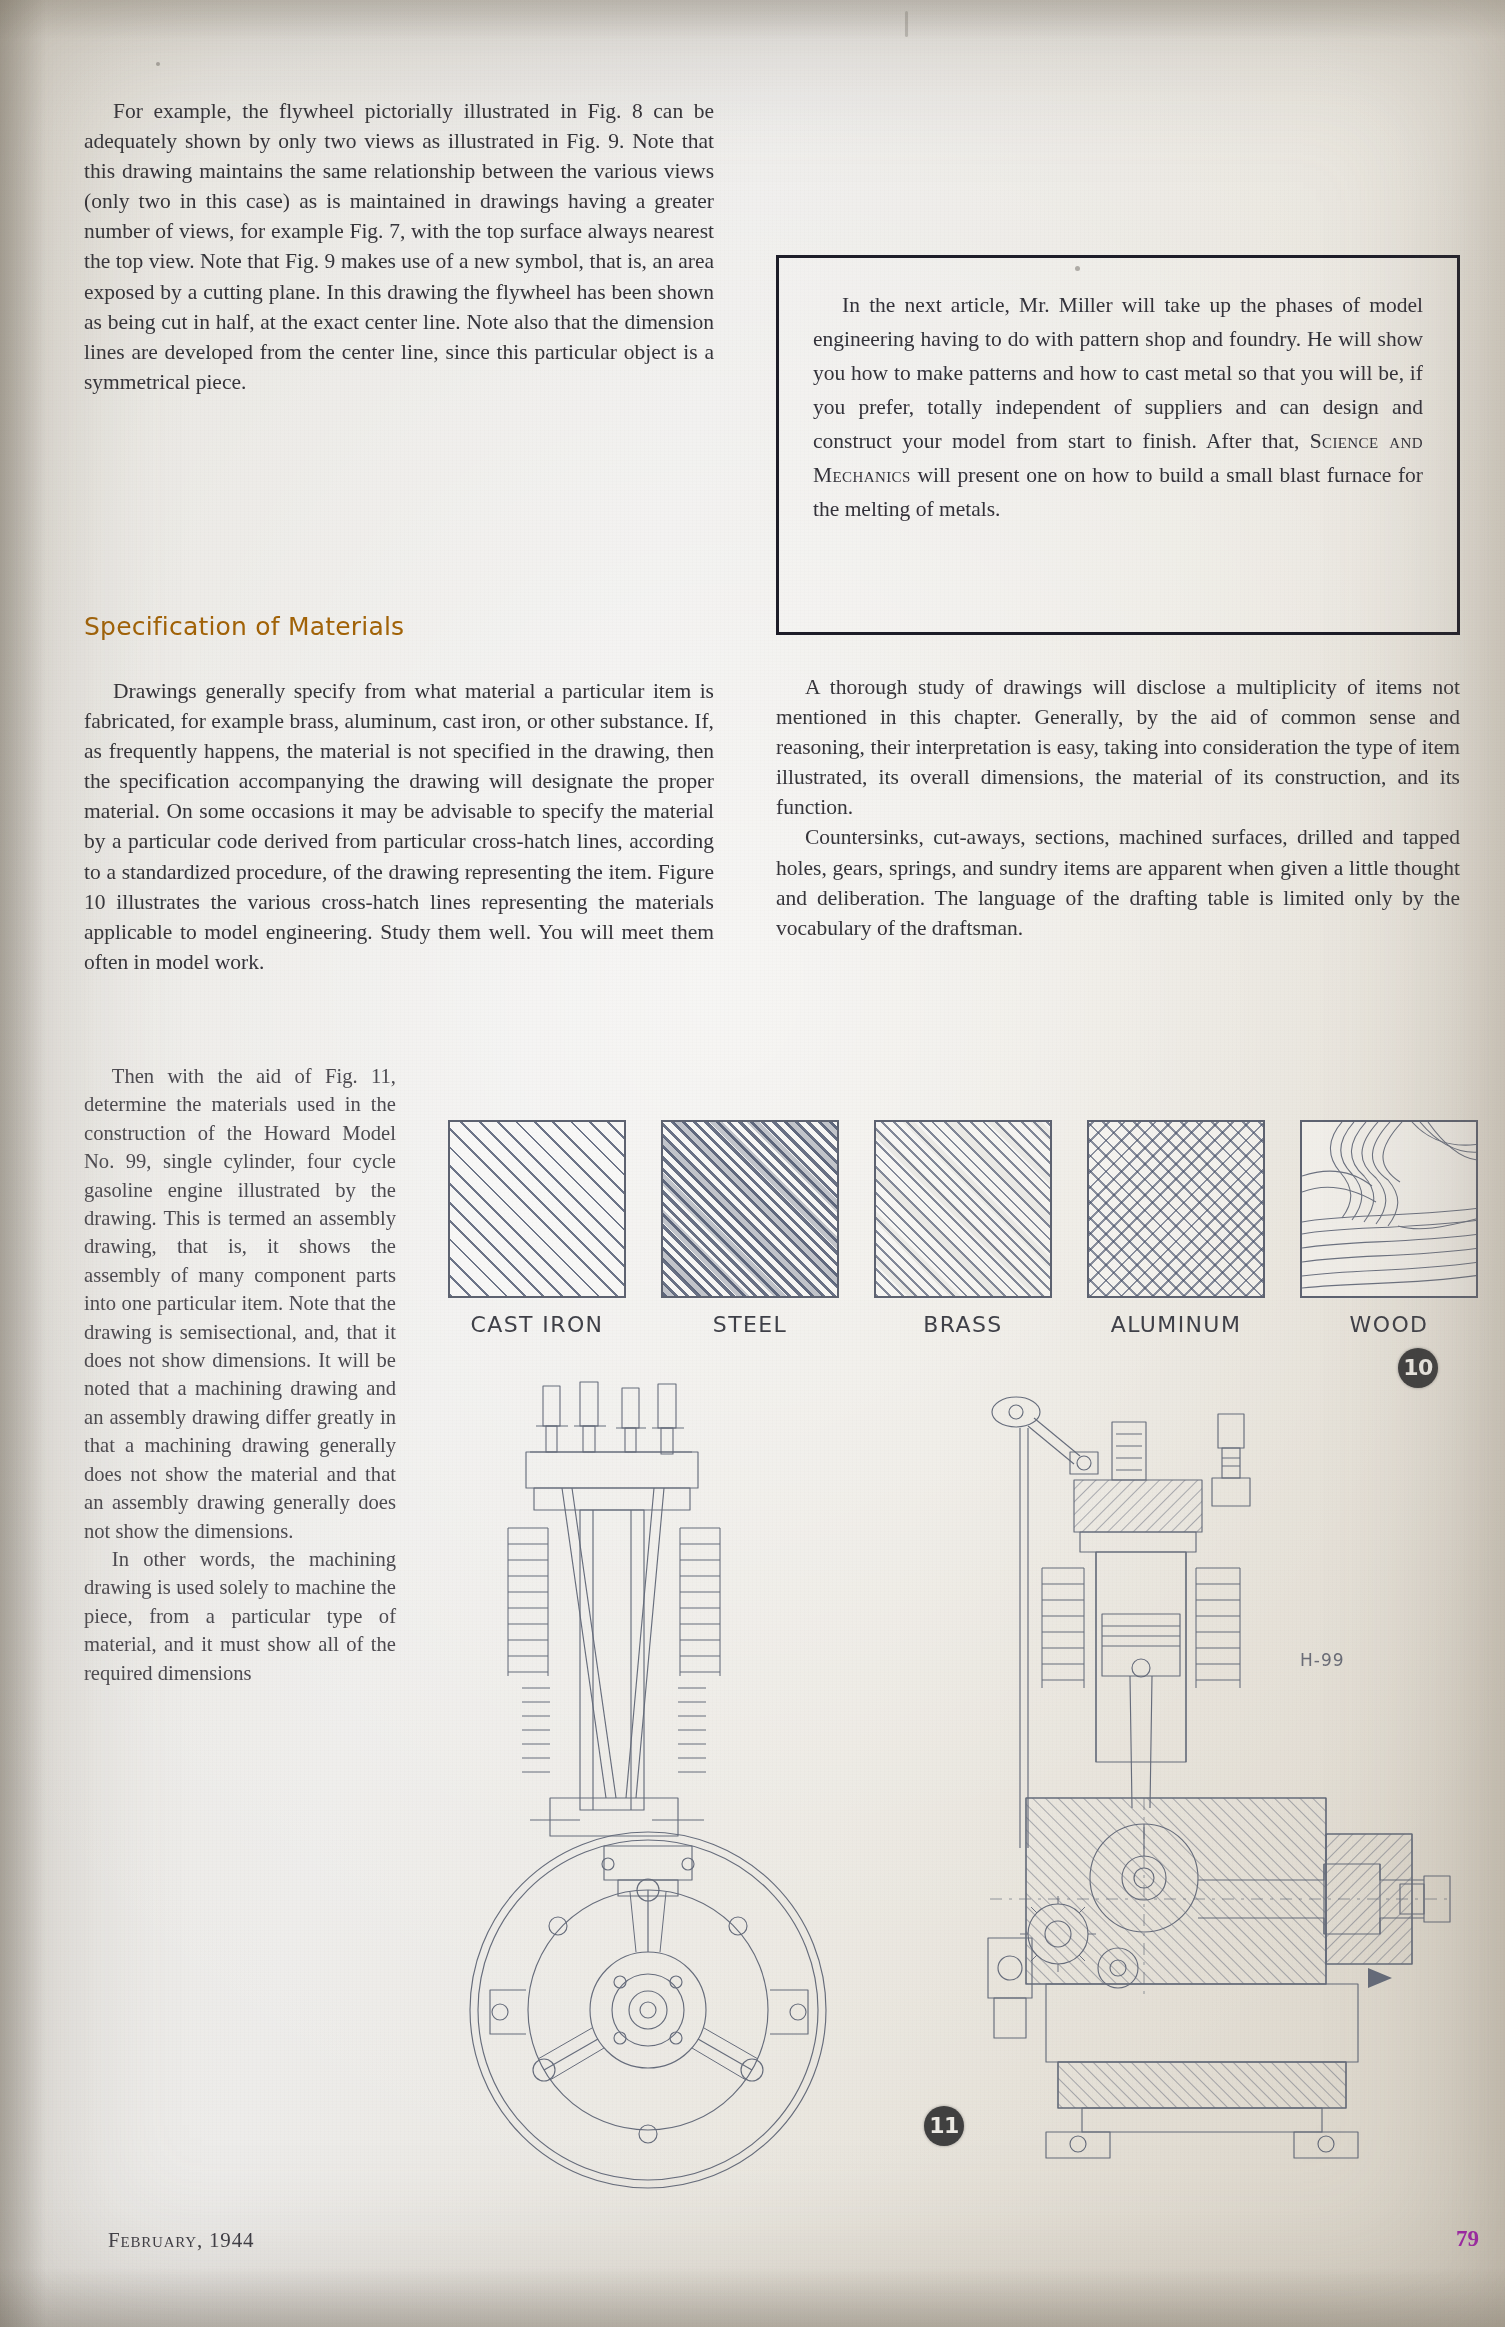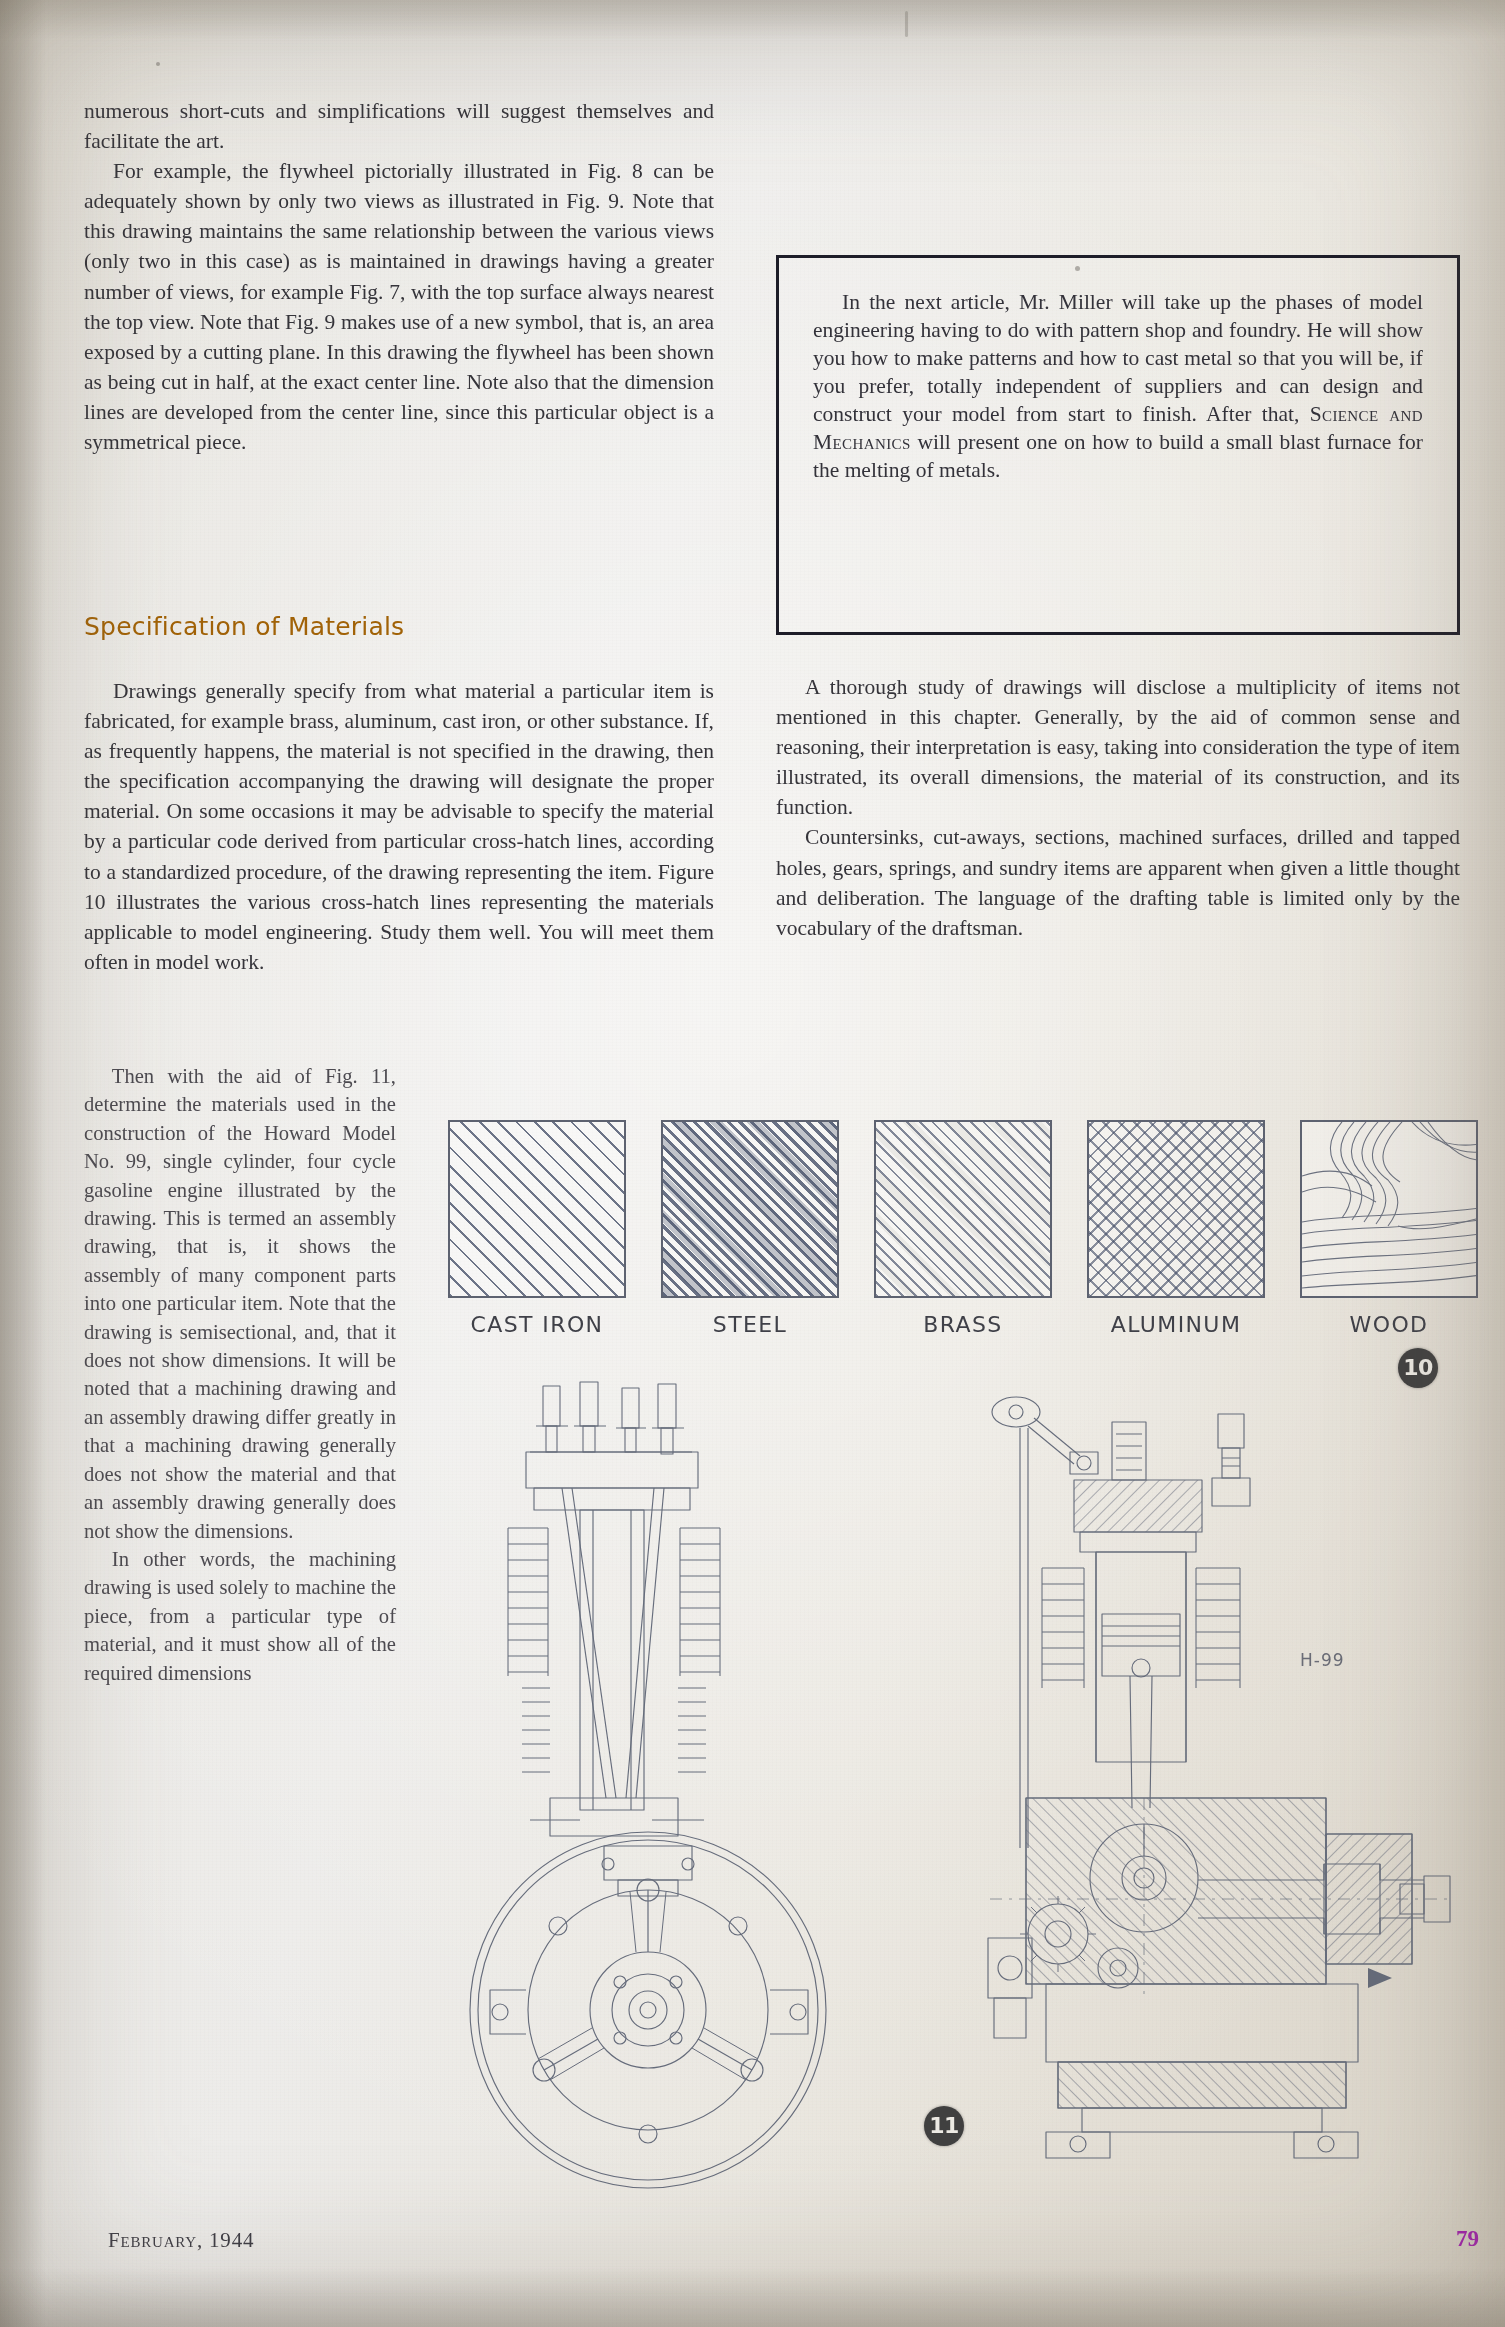--- a/index.html
+++ b/index.html
@@ -105,21 +105,21 @@
     position: absolute;
     left: 776px; top: 255px;
     width: 684px; height: 380px;
     border: 3px solid #1d1d28;
     box-sizing: border-box;
     background: rgba(255,255,255,.10);
   }
   .callout-inner {
     padding: 30px 34px 0 34px;
     font-size: 21.5px;
-    line-height: 28px;
+    line-height: 34px;
     text-align: justify;
     color: #33323a;
   }
   .callout-inner p { margin: 0; text-indent: 1.35em; }
   .smallcaps {
     font-variant: small-caps;
     letter-spacing: .4px;
   }
 
   
@@ -244,21 +244,20 @@
 </head>
 <body>
 
 <div class="page">
   <div class="paper-tone"></div>
   <div class="paper-grain"></div>
 
   <div class="content">
 
     <div class="col" id="col-left-top">
-      <p class="noind">numerous short-cuts and simplifications will suggest themselves and facilitate the art.</p>
       <p>For example, the flywheel pictorially illustrated in Fig. 8 can be adequately shown by only two views as illustrated in Fig. 9. Note that this drawing maintains the same relationship between the various views (only two in this case) as is maintained in drawings having a greater number of views, for example Fig. 7, with the top surface always nearest the top view. Note that Fig. 9 makes use of a new symbol, that is, an area exposed by a cutting plane. In this drawing the flywheel has been shown as being cut in half, at the exact center line. Note also that the dimension lines are developed from the center line, since this particular object is a symmetrical piece.</p>
     </div>
 
 
     <div class="callout">
       <div class="callout-inner">
         <p><span>In the next article, Mr. Miller will take up the phases of model engineering having to do with pattern shop and foundry. He will show you how to make patterns and how to cast metal so that you will be, if you prefer, totally independent of suppliers and can design and construct your model from start to finish. After that, </span><span class="smallcaps">Science and Mechanics</span><span> will present one on how to build a small blast furnace for the melting of metals.</span></p>
       </div>
     </div>
 

